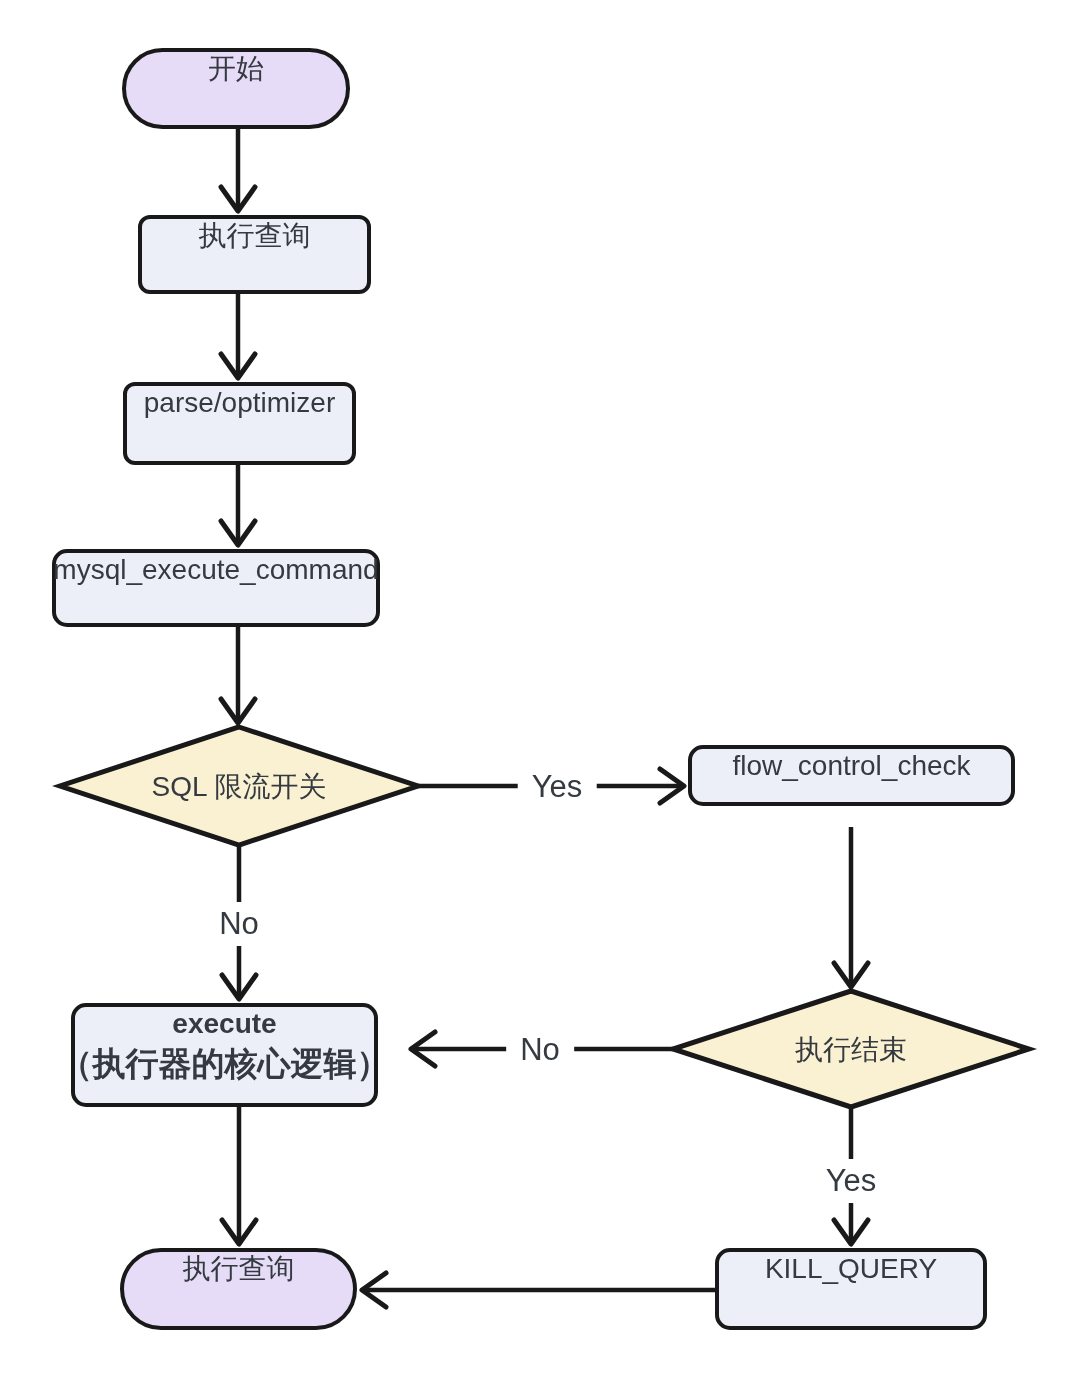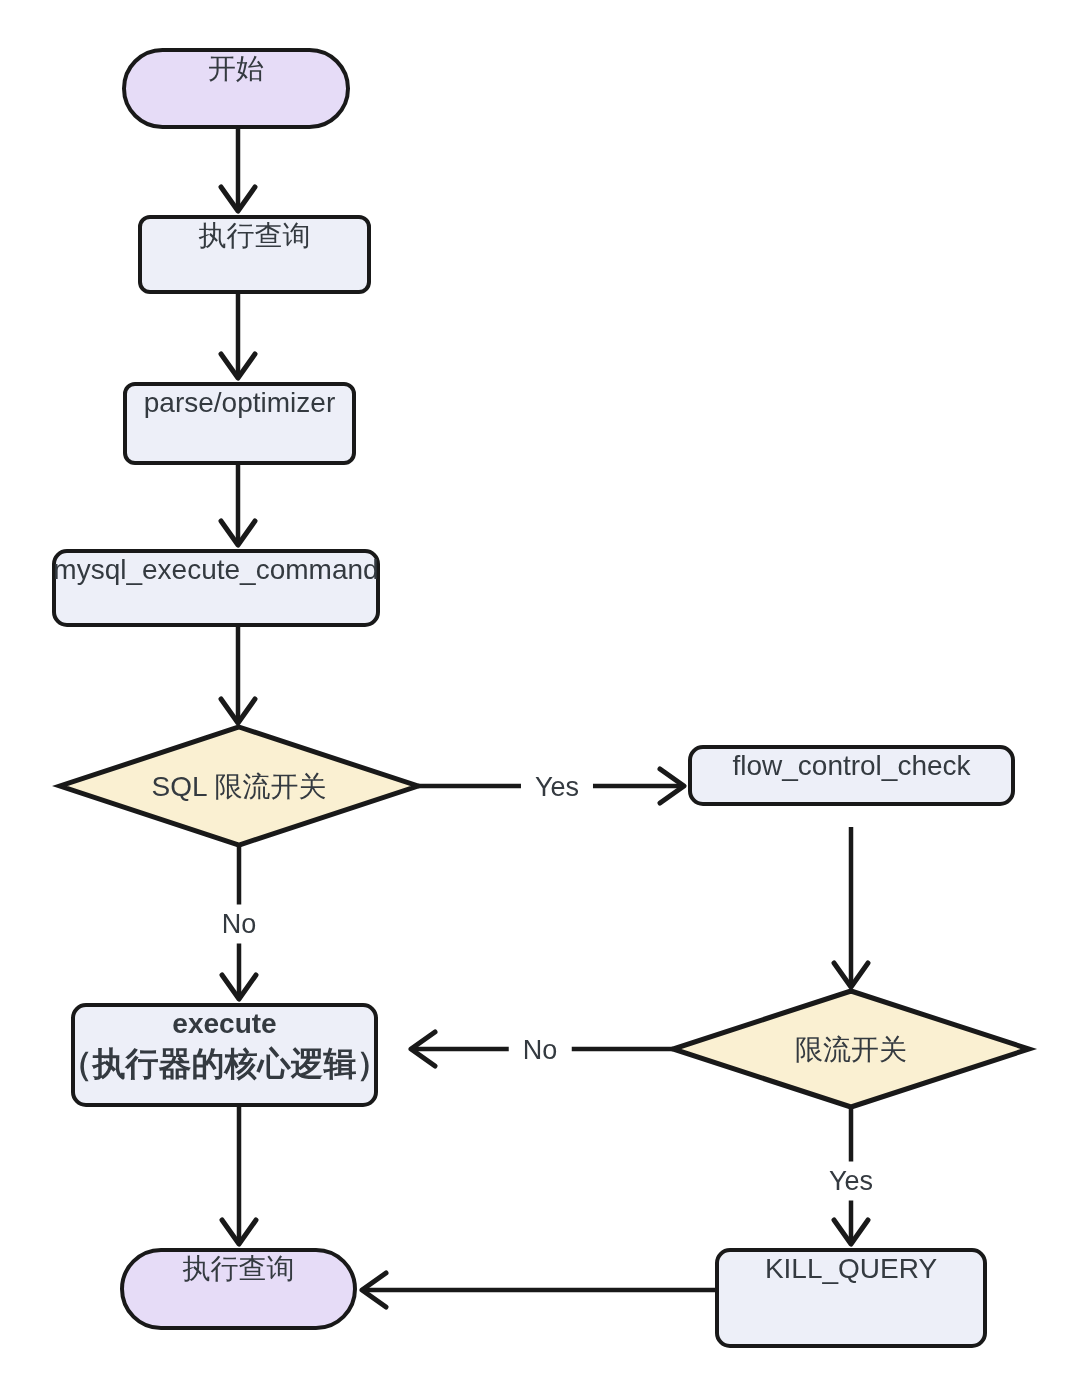--- a/index.html
+++ b/index.html
@@ -60,21 +60,21 @@
   }
   .dlabel {
     position: absolute;
     transform: translate(-50%, -50%);
     font-size: 28px;
     white-space: nowrap;
   }
   .elabel {
     position: absolute;
     transform: translate(-50%, -50%);
-    font-size: 27px;
+    font-size: 31px;
     background: var(--canvas-bg, #ffffff);
     padding: 4px 14px;
     white-space: nowrap;
   }
 </style>
 </head>
 <body>
 
 <div class="canvas">
 
@@ -119,28 +119,28 @@
   <div class="node process" style="left:52px; top:549px; width:328px; height:78px;">
     <span>mysql_execute_command</span>
   </div>
 
   <div class="dlabel" style="left:239px; top:787px;">SQL 限流开关</div>
 
   <div class="node process" style="left:688px; top:745px; width:327px; height:61px;">
     <span>flow_control_check</span>
   </div>
 
-  <div class="dlabel" style="left:851px; top:1050px;">限流开关</div>
+  <div class="dlabel" style="left:851px; top:1050px;">执行结束</div>
 
   <div class="node process" style="left:71px; top:1003px; width:307px; height:104px;font-weight:bold;">
     <span>execute</span>
     <span class="sublabel">（执行器的核心逻辑）</span>
   </div>
 
-  <div class="node process" style="left:715px; top:1248px; width:272px; height:100px;">
+  <div class="node process" style="left:715px; top:1248px; width:272px; height:82px;">
     <span>KILL_QUERY</span>
   </div>
 
   <div class="node terminal" style="left:120px; top:1248px; width:237px; height:82px; border-radius:41px;">
     <span>执行查询</span>
   </div>
 
   <div class="elabel" style="left:557px; top:787px;">Yes</div>
   <div class="elabel" style="left:239px; top:924px;">No</div>
   <div class="elabel" style="left:540px; top:1050px;">No</div>

